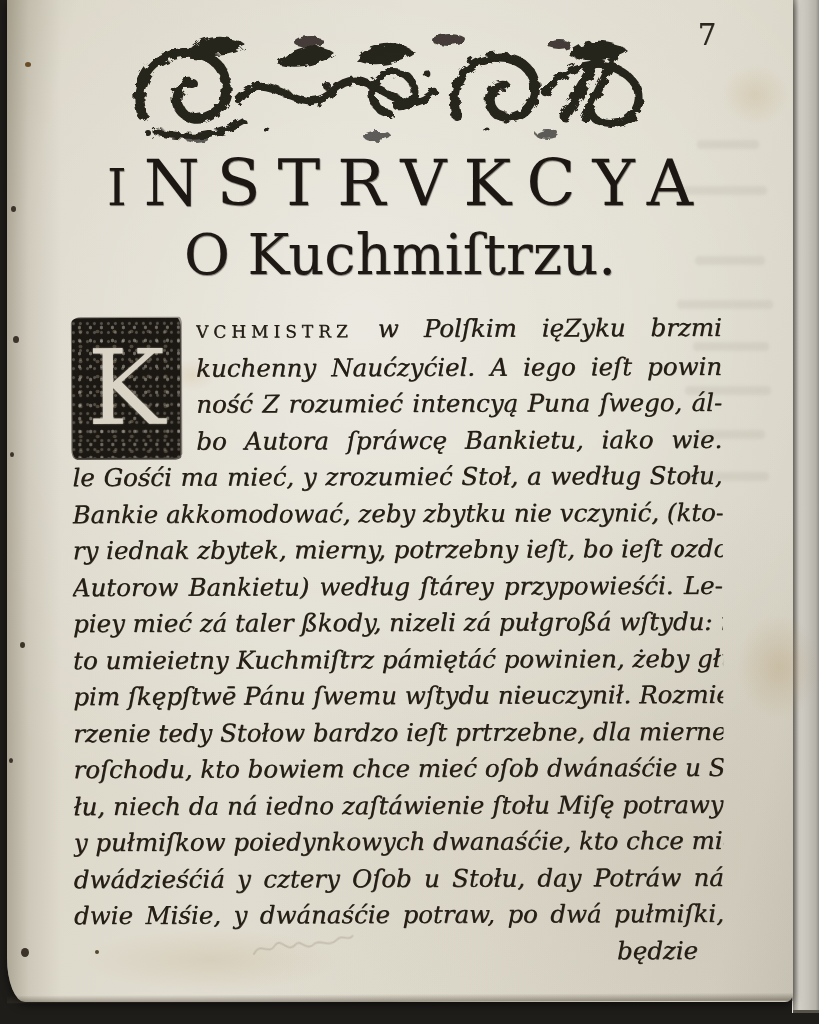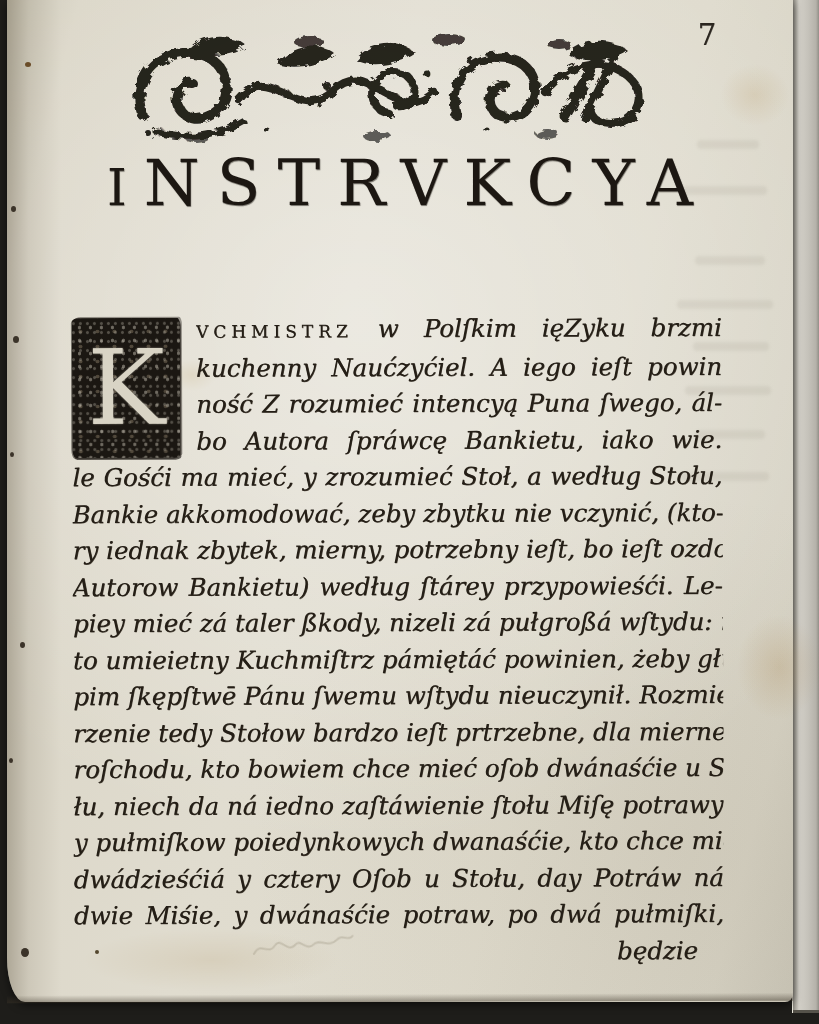--- a/index.html
+++ b/index.html
@@ -173,20 +173,21 @@
         <circle cx="140" cy="100" r="2.6" fill="#16130e" stroke="none"></circle>
         <circle cx="360" cy="100" r="2.6" fill="#16130e" stroke="none"></circle>
         <circle cx="508" cy="88" r="2.4" fill="#16130e" stroke="none"></circle>
         <circle cx="200" cy="56" r="4" fill="#16130e" stroke="none"></circle>
         <circle cx="300" cy="44" r="3.4" fill="#16130e" stroke="none"></circle>
       </g>
     </svg>
   </div>
 
   <div class="title">INSTRVKCYA</div>
+  <div class="subtitle">O Kuchmiſtrzu.</div>
 
   <div class="body">
     <div class="dropcap">
       <span class="letter">K</span>
     </div>
     <div class="bline"><span class="lead">VCHMISTRZ</span> <span>w Polſkim ięZyku brzmi</span></div>
     <div class="bline">kuchenny Naućzyćiel.  A iego ieſt powin</div>
     <div class="bline">ność Z rozumieć intencyą Puna ſwego, ál-</div>
     <div class="bline">bo Autora ſpráwcę Bankietu, iako wie.</div>
     <div class="bline">le Gośći ma mieć, y zrozumieć Stoł, a według Stołu,</div>

